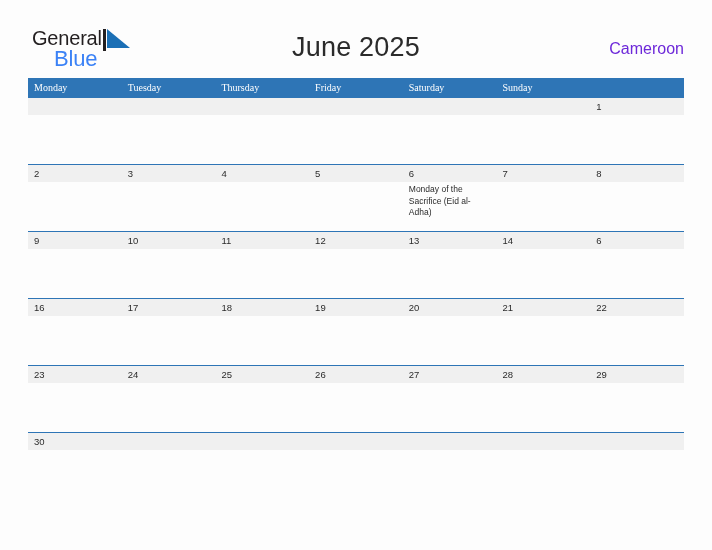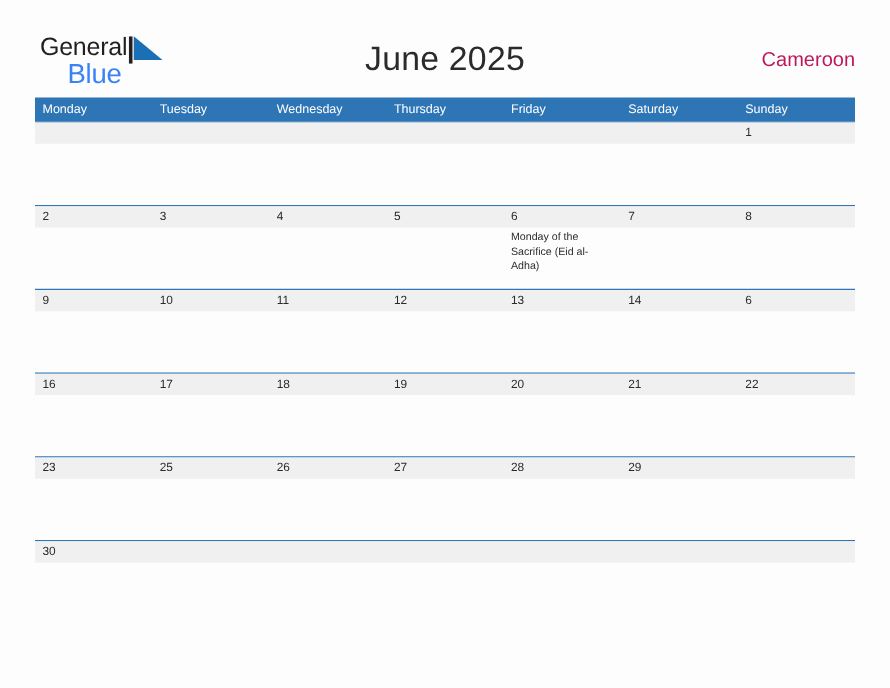--- a/index.html
+++ b/index.html
@@ -69,21 +69,21 @@
     font-family: "Liberation Sans", sans-serif;
     font-weight: normal;
     letter-spacing: 0.2px;
   }
 
   .cal-country {
     position: absolute;
     right: 28px;
     top: 40px;
     font-size: 16px;
-    color: #be185d;
+    color: #6d28d9;
     font-family: "Liberation Sans", sans-serif;
   }
 
   
   .calendar {
     position: absolute;
     left: 28px;
     top: 78px;
     width: 656px;
   }
@@ -94,21 +94,21 @@
     height: 19px;
   }
   .weekday-cell {
     width: 93.71px;
     flex: 0 0 93.71px;
     color: #ffffff;
     font-size: 10px;
     line-height: 19px;
     padding-left: 6px;
     box-sizing: border-box;
-    font-family: Liberation Sans, sans-serif;
+    font-family: Liberation Serif, serif;
     white-space: nowrap;
     overflow: hidden;
   }
 
   .week-row {
     position: relative;
     height: 67px;
     border-top: 1.5px solid #2e75b6;
     box-sizing: border-box;
   }
@@ -173,21 +173,20 @@
 
   <div class="cal-title">June 2025</div>
   <div class="cal-country">Cameroon</div>
 </div>
 
 <div class="calendar">
 
   <div class="weekday-row">
     <div class="weekday-cell">Monday</div>
     <div class="weekday-cell">Tuesday</div>
-    <div class="weekday-cell">Wednesday</div>
     <div class="weekday-cell">Thursday</div>
     <div class="weekday-cell">Friday</div>
     <div class="weekday-cell">Saturday</div>
     <div class="weekday-cell">Sunday</div>
   </div>
 
   <div class="week-row">
     <div class="date-band"></div>
     <div class="cells">
       <div class="day-cell empty">
@@ -324,20 +323,24 @@
   </div>
 
   <div class="week-row">
     <div class="date-band"></div>
     <div class="cells">
       <div class="day-cell">
           <div class="day-num">23</div>
           <div class="day-event"></div>
         </div>
       <div class="day-cell">
+          <div class="day-num">24</div>
+          <div class="day-event"></div>
+        </div>
+      <div class="day-cell">
           <div class="day-num">25</div>
           <div class="day-event"></div>
         </div>
       <div class="day-cell">
           <div class="day-num">26</div>
           <div class="day-event"></div>
         </div>
       <div class="day-cell">
           <div class="day-num">27</div>
           <div class="day-event"></div>

